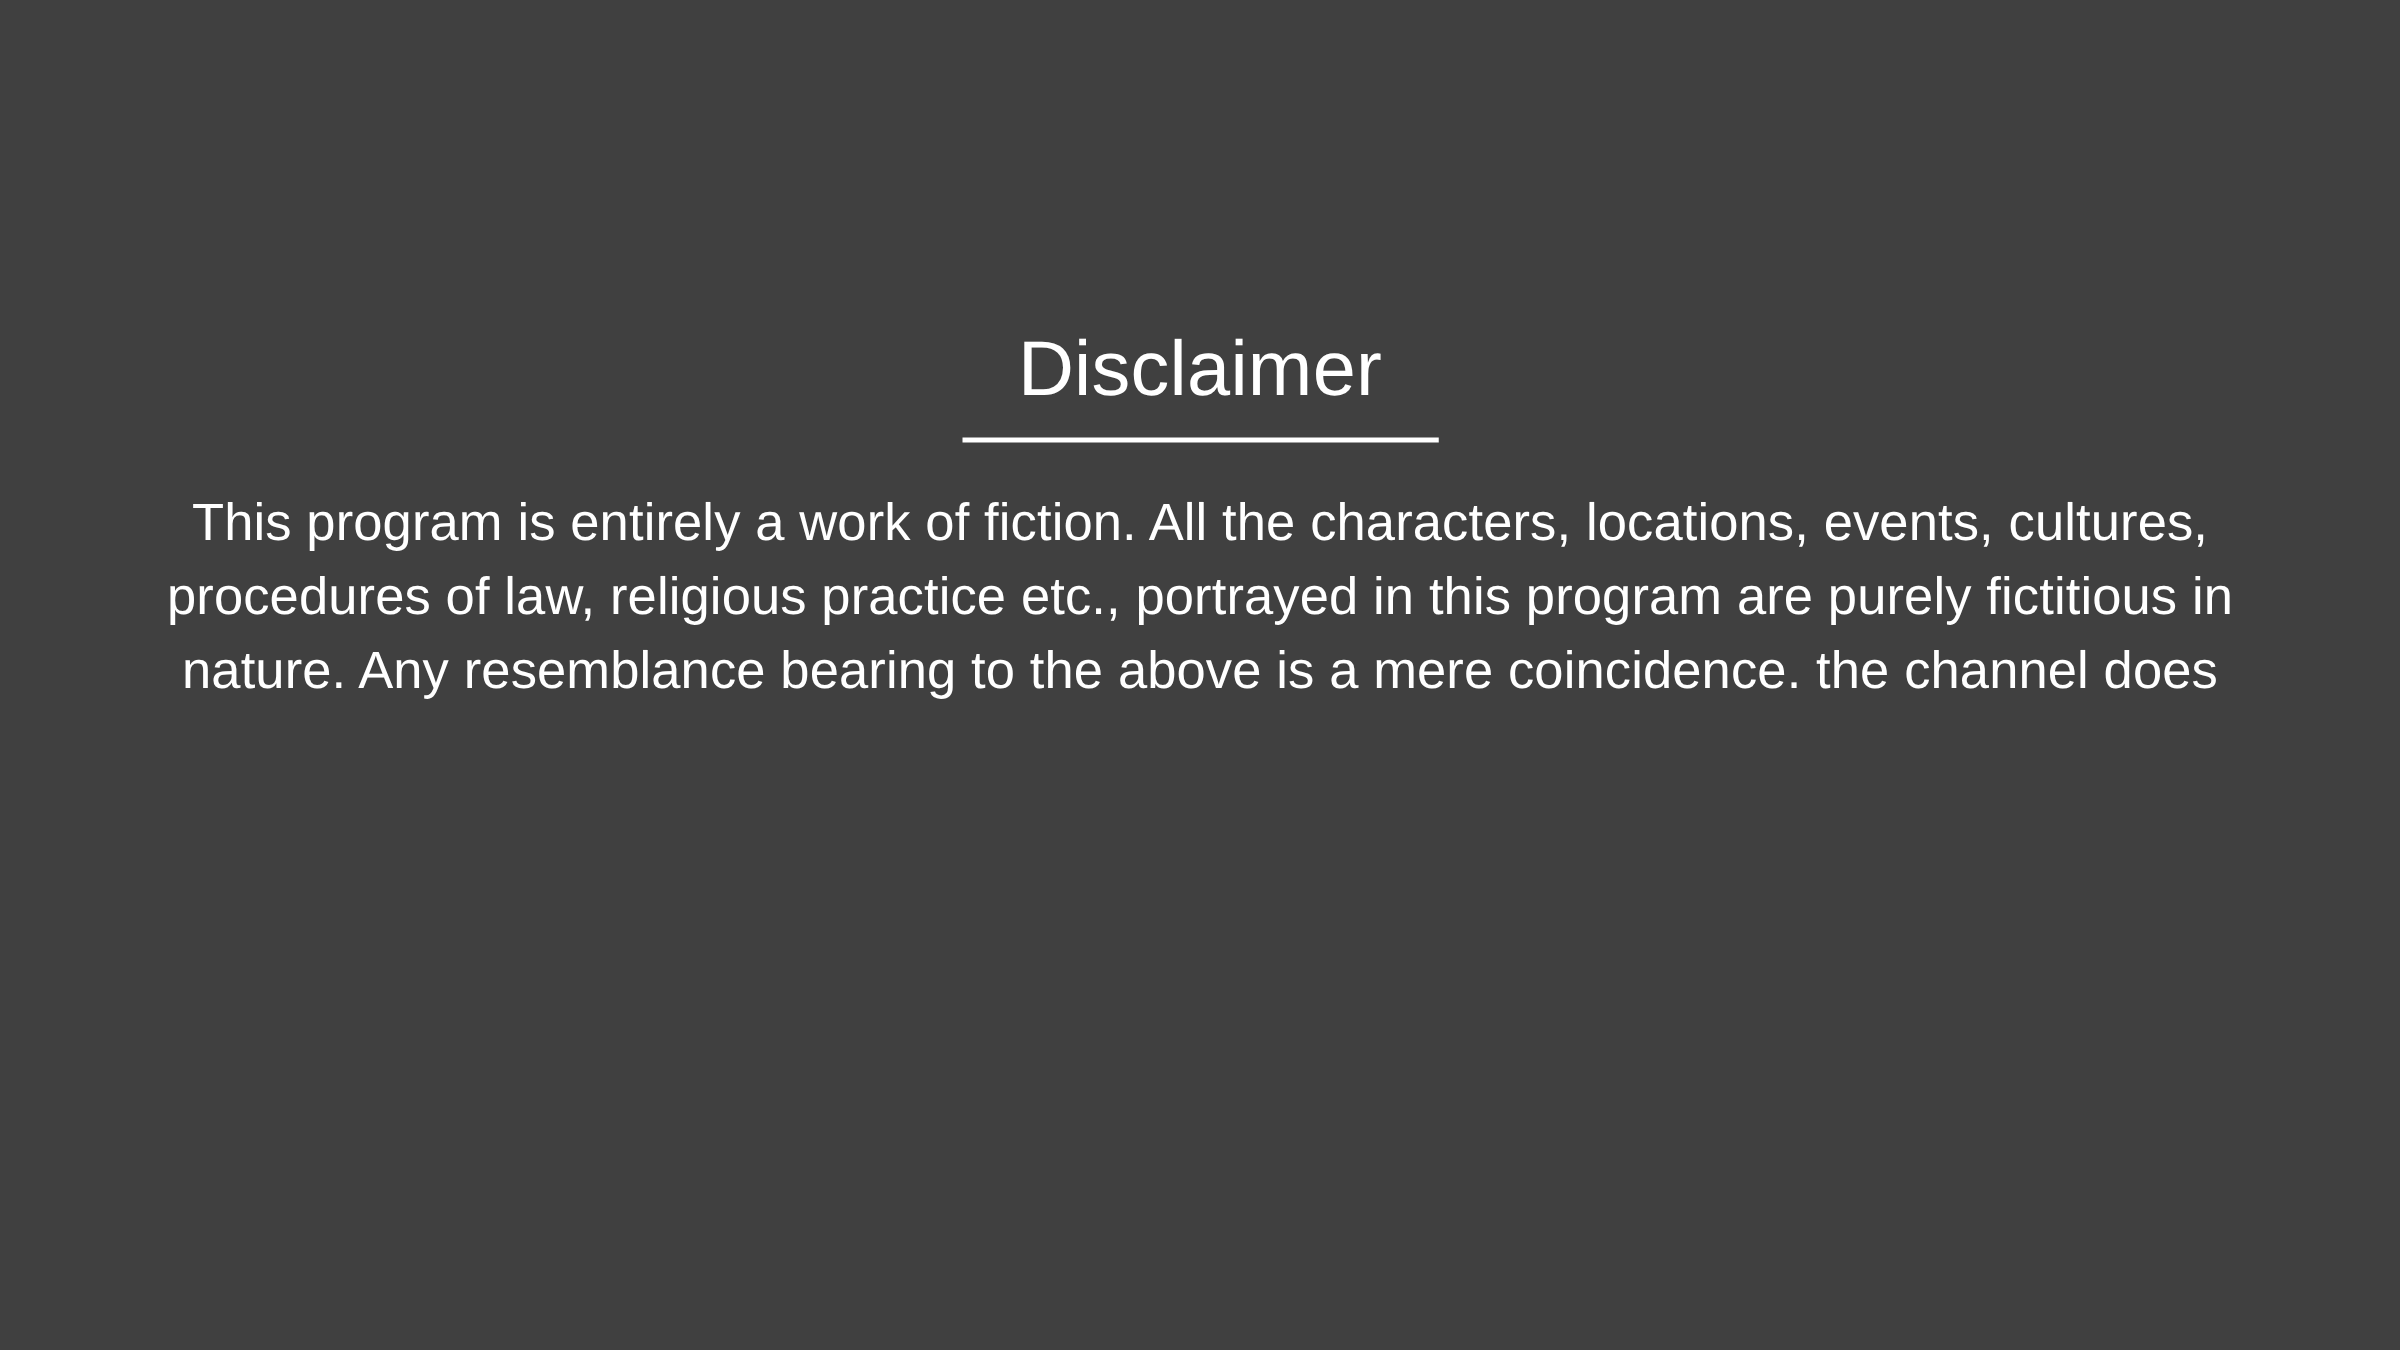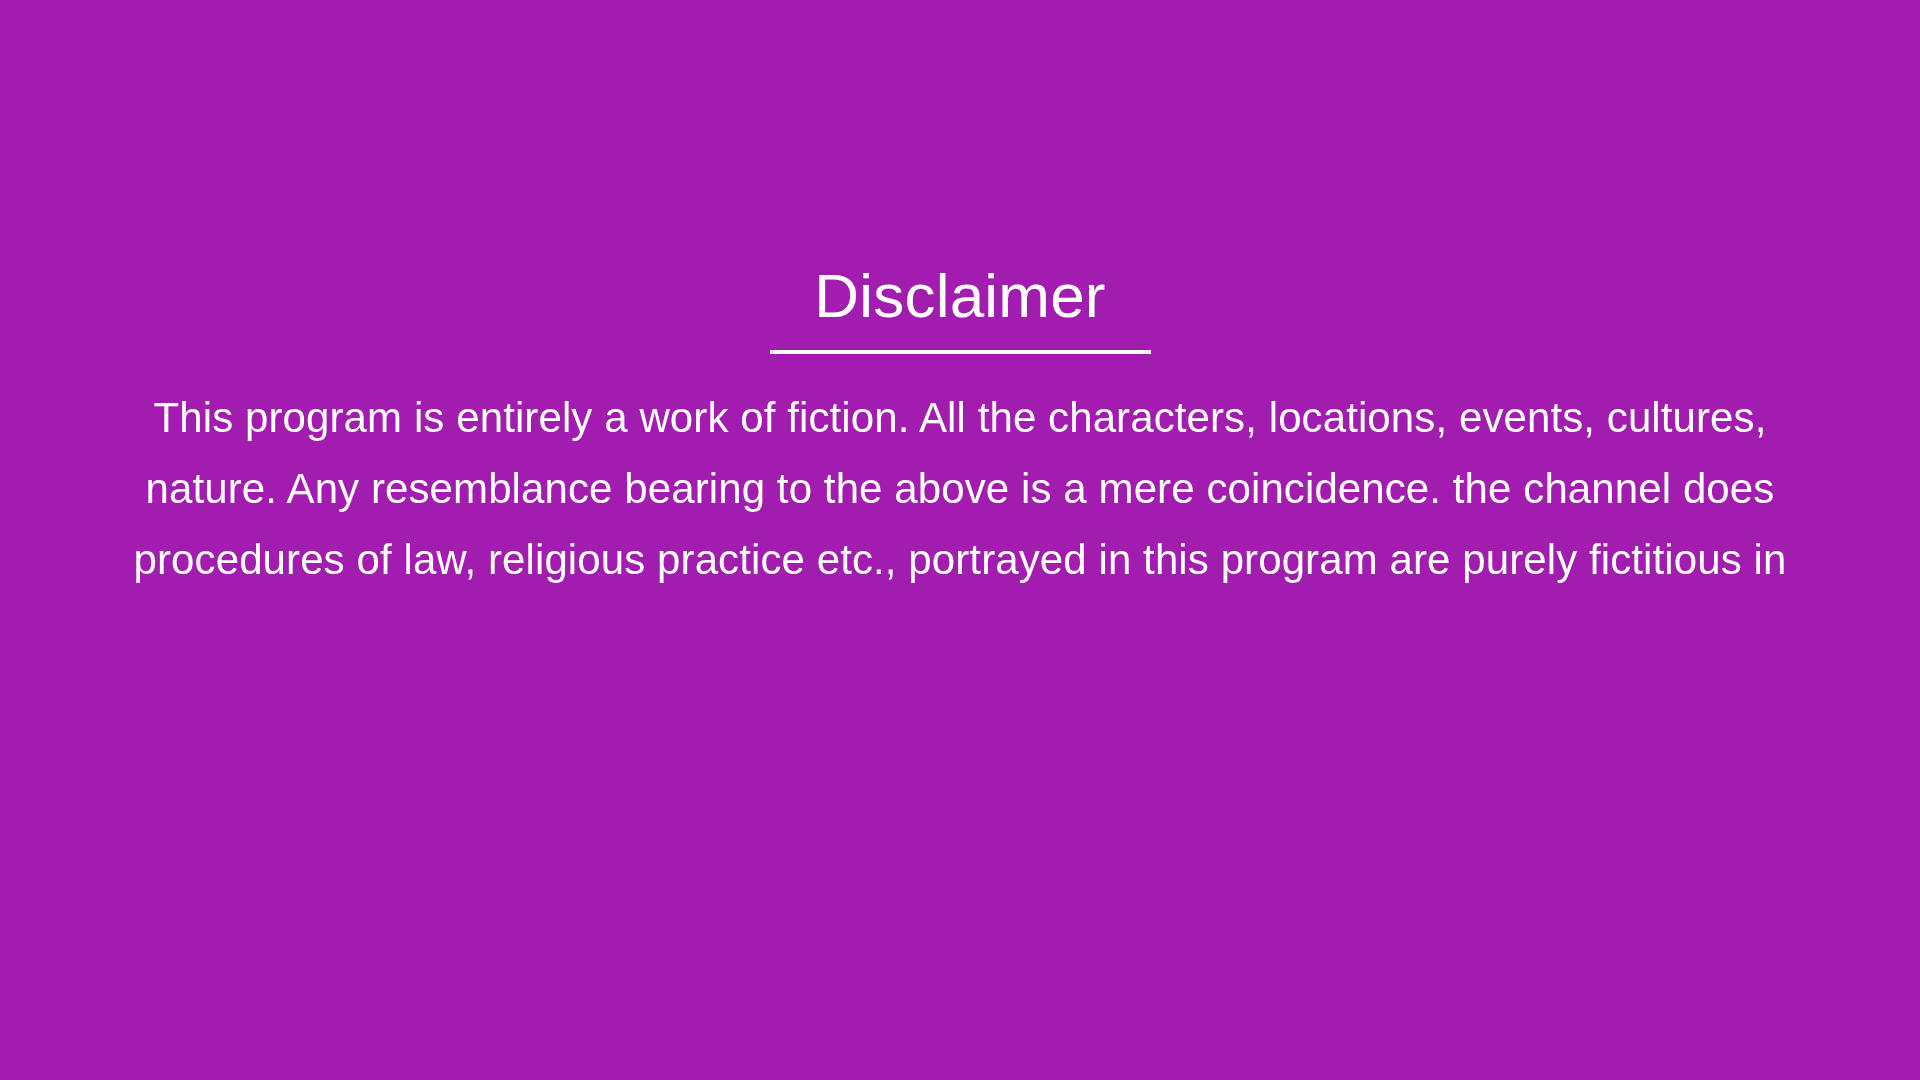--- a/index.html
+++ b/index.html
@@ -13,21 +13,21 @@
     height: 1080px;
     overflow: hidden;
     font-family: "Liberation Sans", sans-serif;
     -webkit-font-smoothing: antialiased;
   }
 
   .slide {
     position: relative;
     width: 1920px;
     height: 1080px;
-    background: #a21caf;
+    background: #404040;
     box-sizing: border-box;
   }
 
   .content-block {
     position: absolute;
     left: 0;
     right: 0;
     top: 260px;
     text-align: center;
   }
@@ -67,37 +67,37 @@
 
   .body-line {
     display: block;
     color: #ffffff;
     font-family: "Liberation Sans", sans-serif;
     font-size: 42px;
     font-weight: 400;
     line-height: 59px;
     letter-spacing: 0.1px;
     white-space: pre;
-    margin: 12px;
+    margin: 0;
     padding: 0;
   }
 </style>
 </head>
 <body>
 
 <div class="slide">
 
   <div class="content-block">
 
     <div class="title-wrap">
       <h1 class="slide-title">Disclaimer</h1>
       <div class="title-rule"></div>
     </div>
 
     <div class="body-wrap">
       <span class="body-line">This program is entirely a work of fiction. All the characters, locations, events, cultures,</span>
+      <span class="body-line">procedures of law, religious practice etc., portrayed in this program are purely fictitious in</span>
       <span class="body-line">nature. Any resemblance bearing to the above is a mere coincidence. the channel does</span>
-      <span class="body-line">procedures of law, religious practice etc., portrayed in this program are purely fictitious in</span>
     </div>
 
   </div>
 
 </div>
 
 </body></html>

